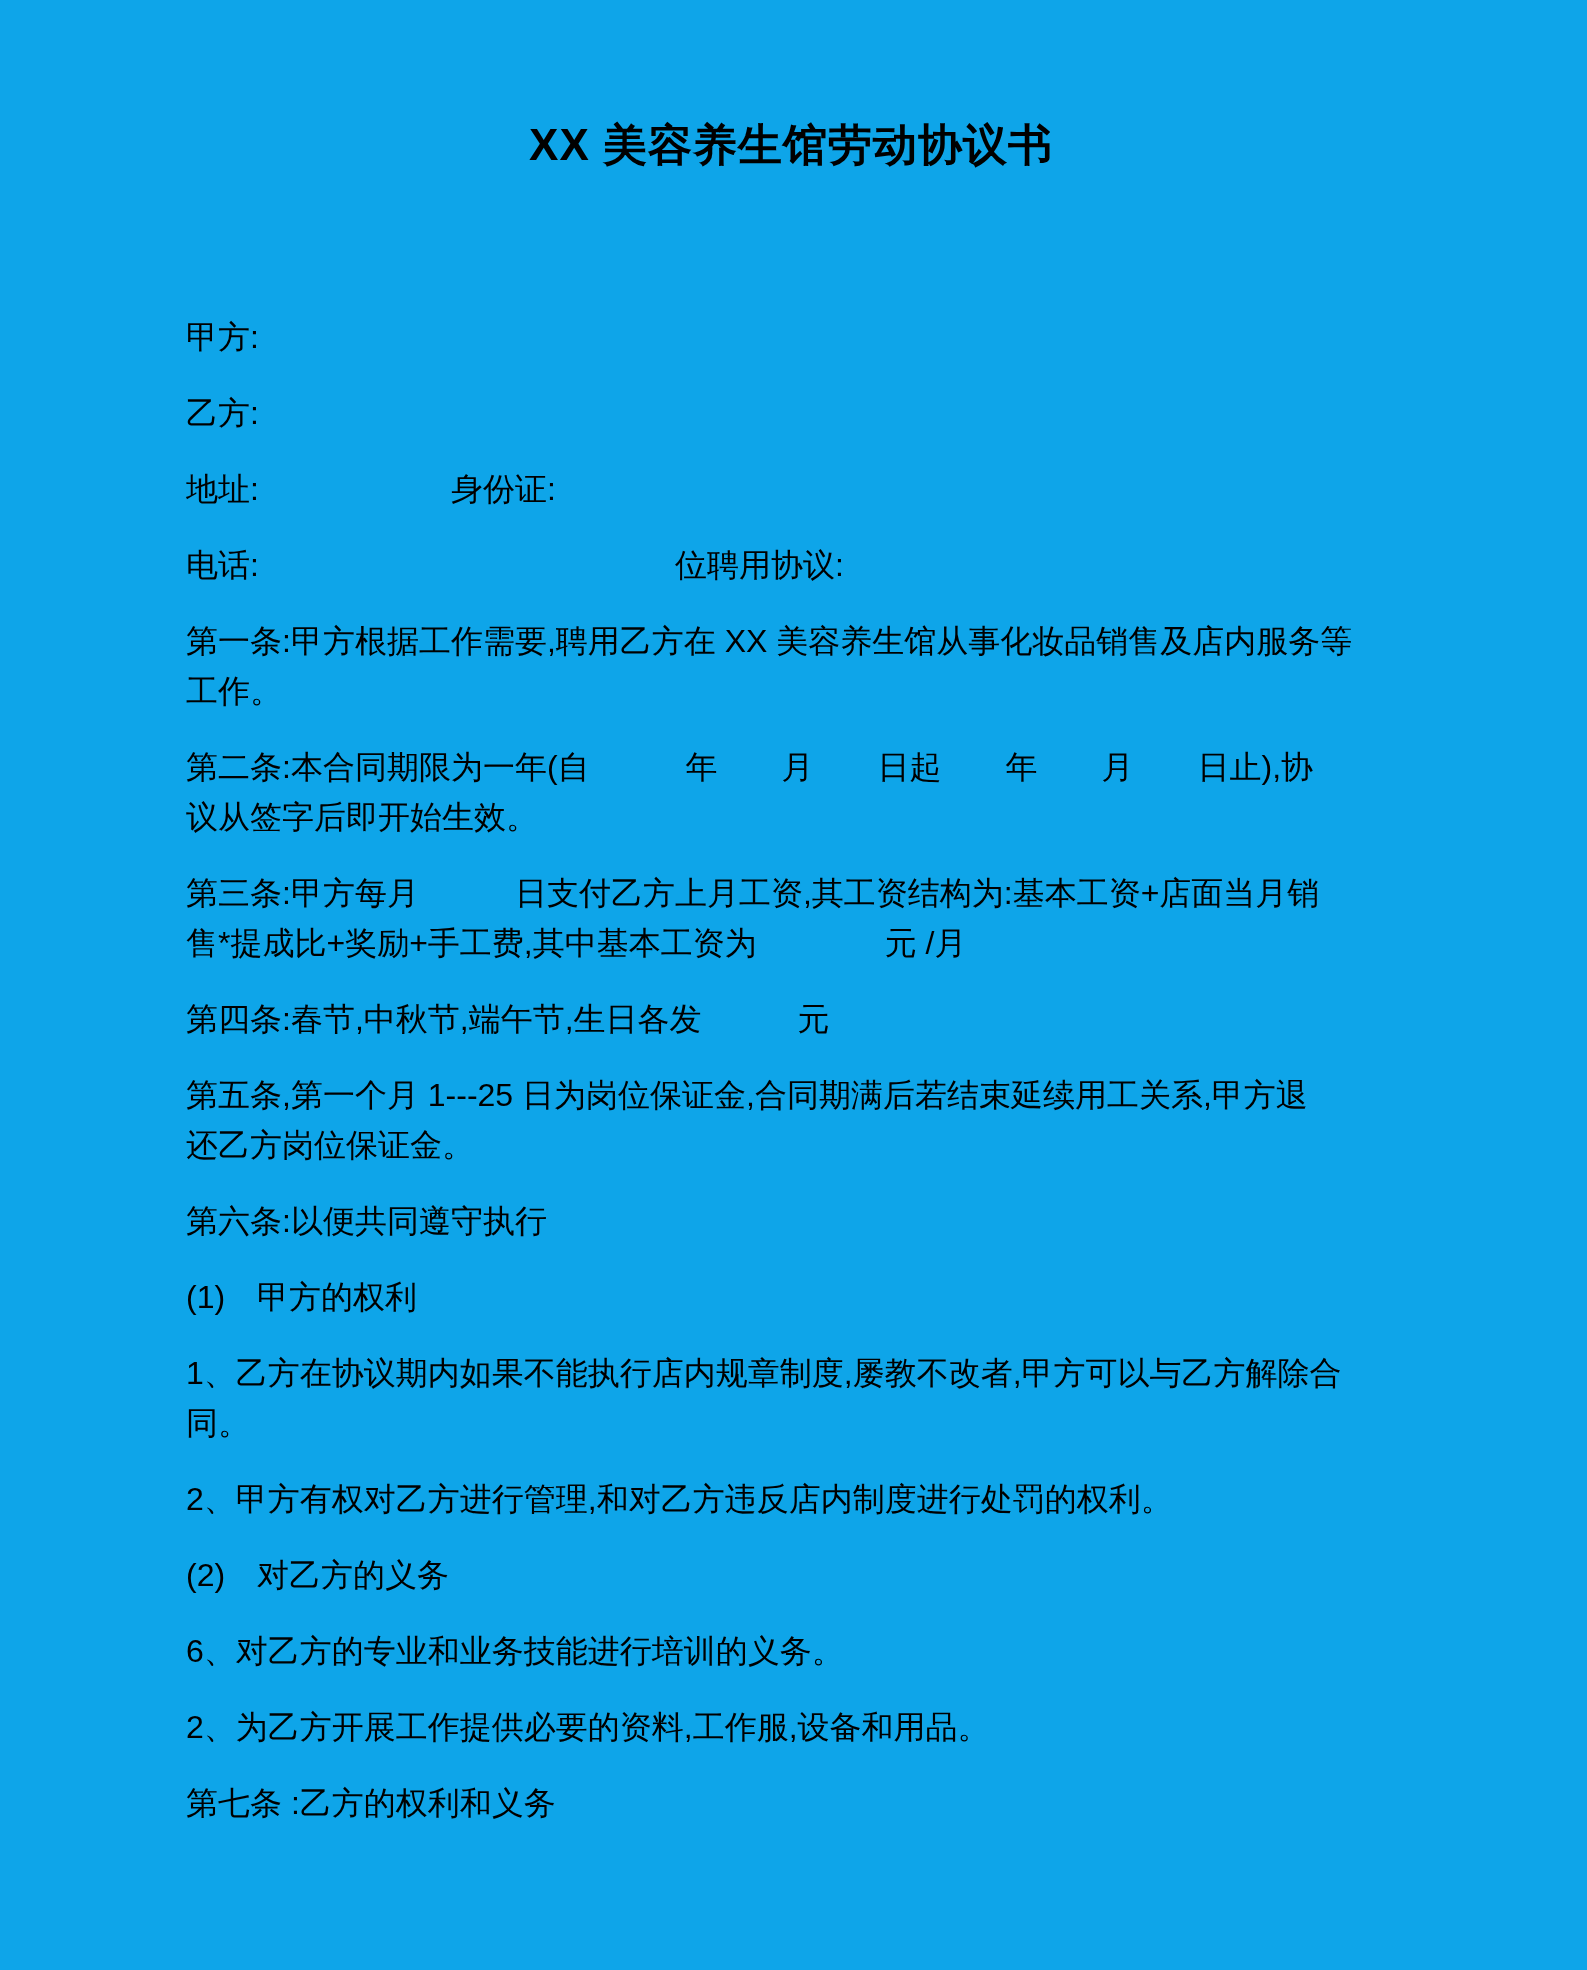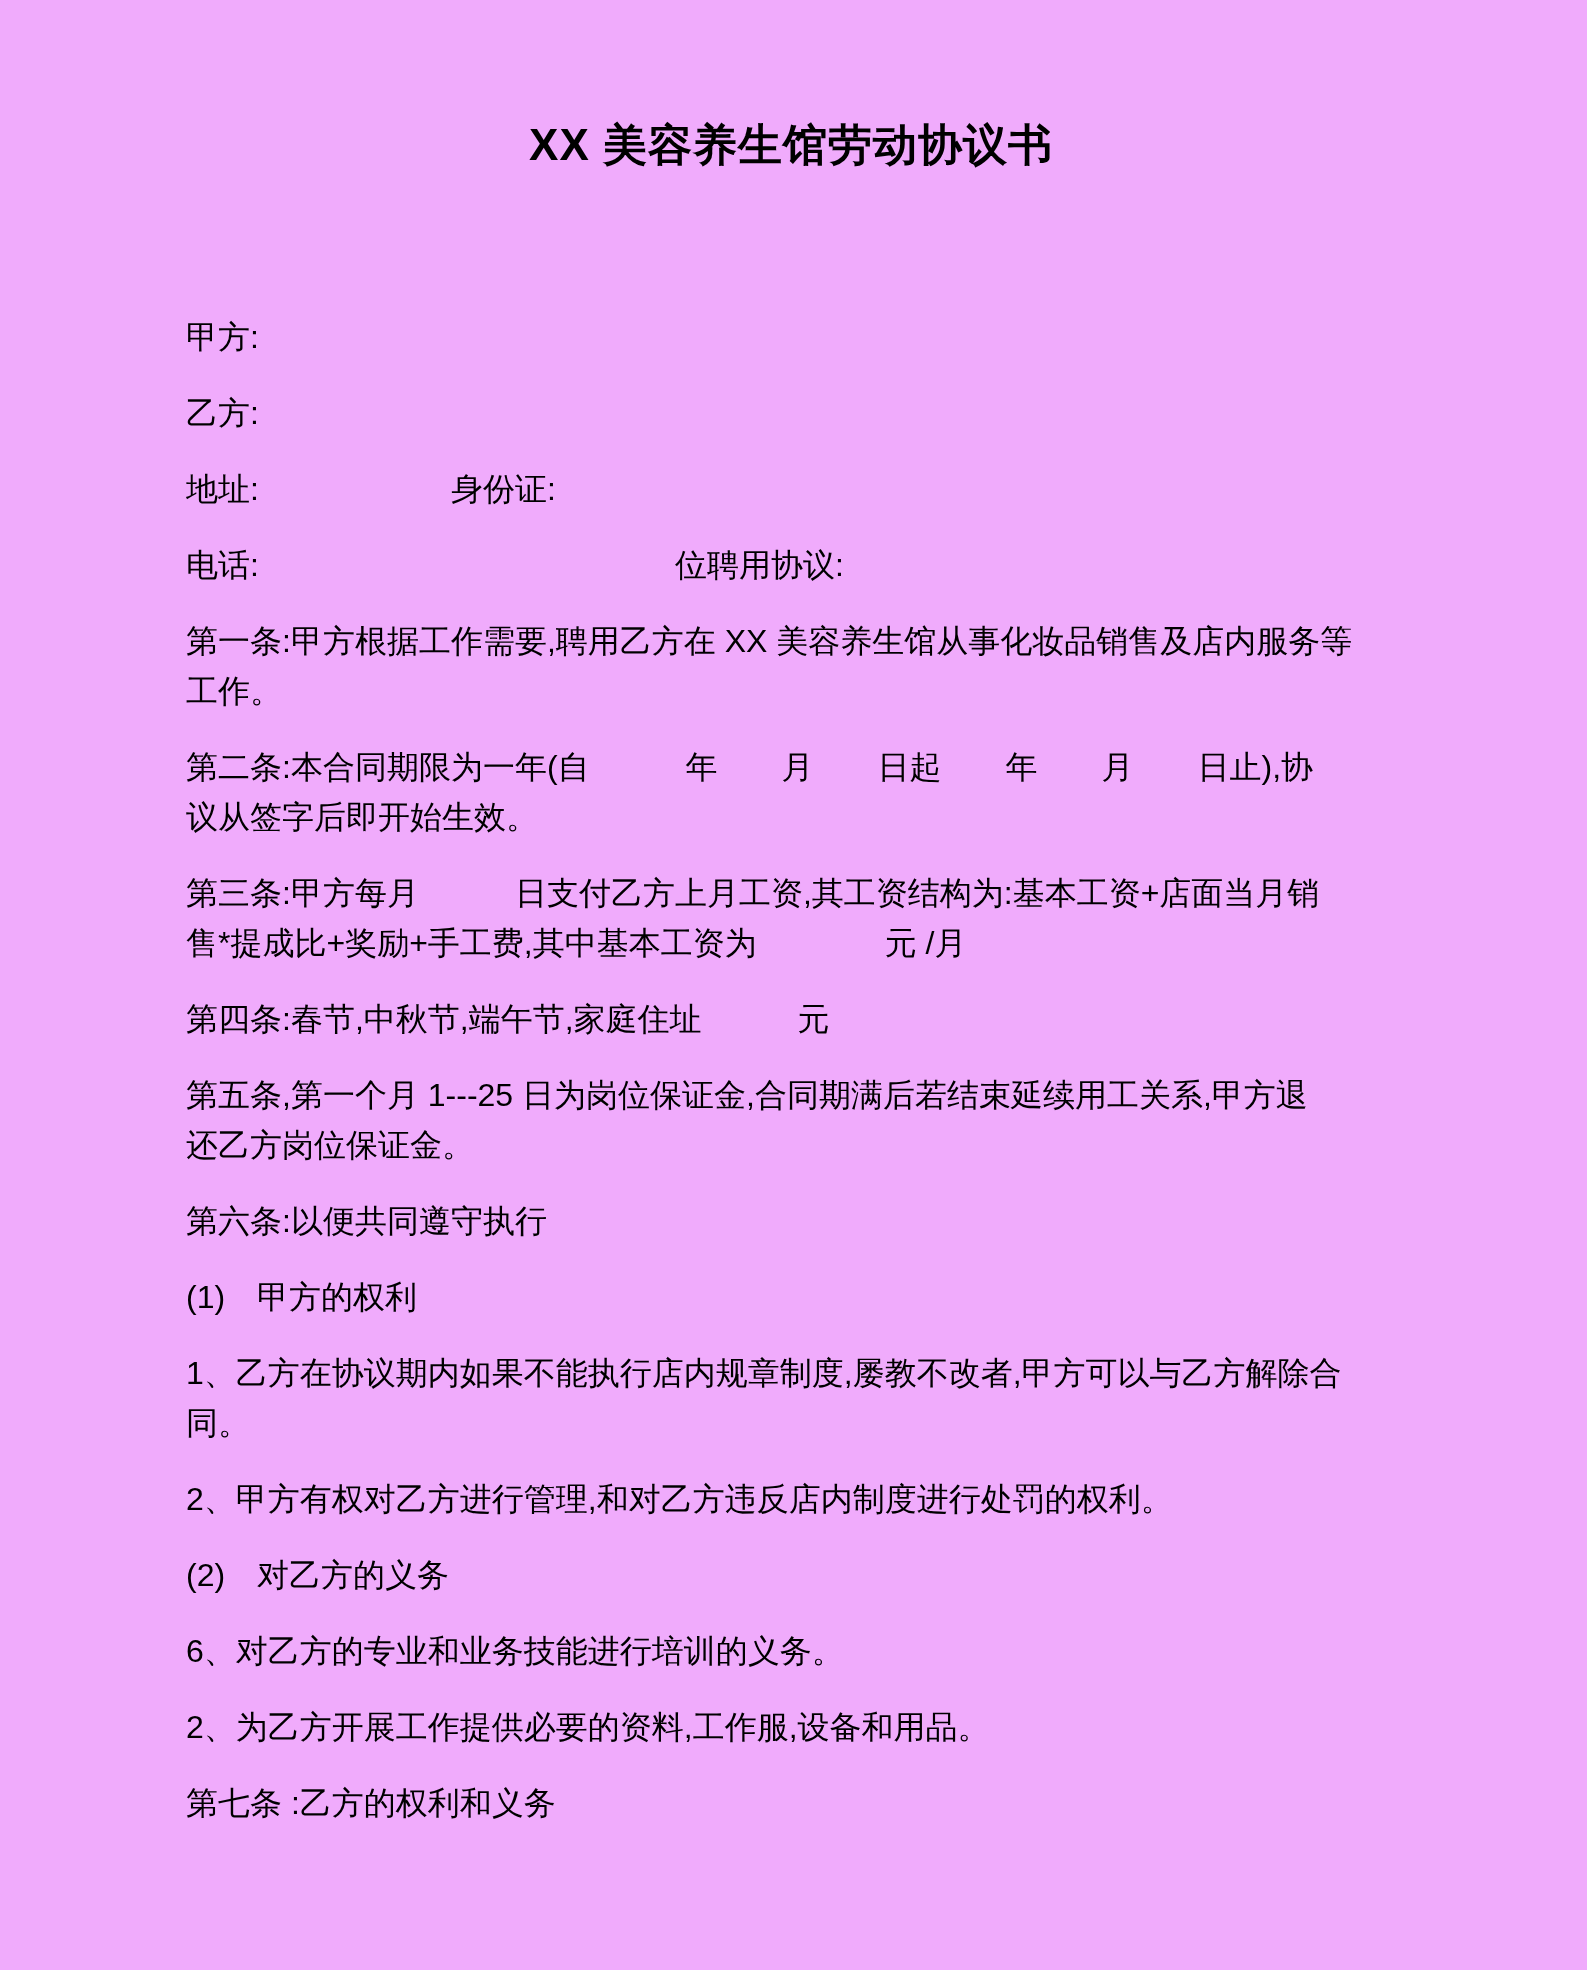--- a/index.html
+++ b/index.html
@@ -4,21 +4,21 @@
 <style>
   html, body {
     margin: 0;
     padding: 0;
     background: #ffffff;
   }
   .page {
     position: relative;
     width: 1587px;
     height: 1970px;
-    background: #f0abfc;
+    background: #0ea5e9;
     box-sizing: border-box;
     padding: 118px 40px 0 186px;
     overflow: hidden;
     font-family: "Liberation Sans", sans-serif;
     color: #000000;
   }
   .doc-title {
     width: 1210px;
     margin: 0 0 140px 0;
     font-size: 44px;
@@ -47,21 +47,21 @@
   <p class="para">甲方:</p>
   <p class="para">乙方:</p>
   <p class="para">地址:　　　　　　身份证:</p>
   <p class="para">电话:　　　　　　　　　　　　　位聘用协议:</p>
   <p class="para">第一条:甲方根据工作需要,聘用乙方在 XX 美容养生馆从事化妆品销售及店内服务等
 工作。</p>
   <p class="para">第二条:本合同期限为一年(自　　　年　　月　　日起　　年　　月　　日止),协
 议从签字后即开始生效。</p>
   <p class="para">第三条:甲方每月　　　日支付乙方上月工资,其工资结构为:基本工资+店面当月销
 售*提成比+奖励+手工费,其中基本工资为　　　　元 /月</p>
-  <p class="para">第四条:春节,中秋节,端午节,家庭住址　　　元</p>
+  <p class="para">第四条:春节,中秋节,端午节,生日各发　　　元</p>
   <p class="para">第五条,第一个月 1---25 日为岗位保证金,合同期满后若结束延续用工关系,甲方退
 还乙方岗位保证金。</p>
   <p class="para">第六条:以便共同遵守执行</p>
   <p class="para">(1)　甲方的权利</p>
   <p class="para">1、乙方在协议期内如果不能执行店内规章制度,屡教不改者,甲方可以与乙方解除合
 同。</p>
   <p class="para">2、甲方有权对乙方进行管理,和对乙方违反店内制度进行处罚的权利。</p>
   <p class="para">(2)　对乙方的义务</p>
   <p class="para">6、对乙方的专业和业务技能进行培训的义务。</p>
   <p class="para">2、为乙方开展工作提供必要的资料,工作服,设备和用品。</p>

